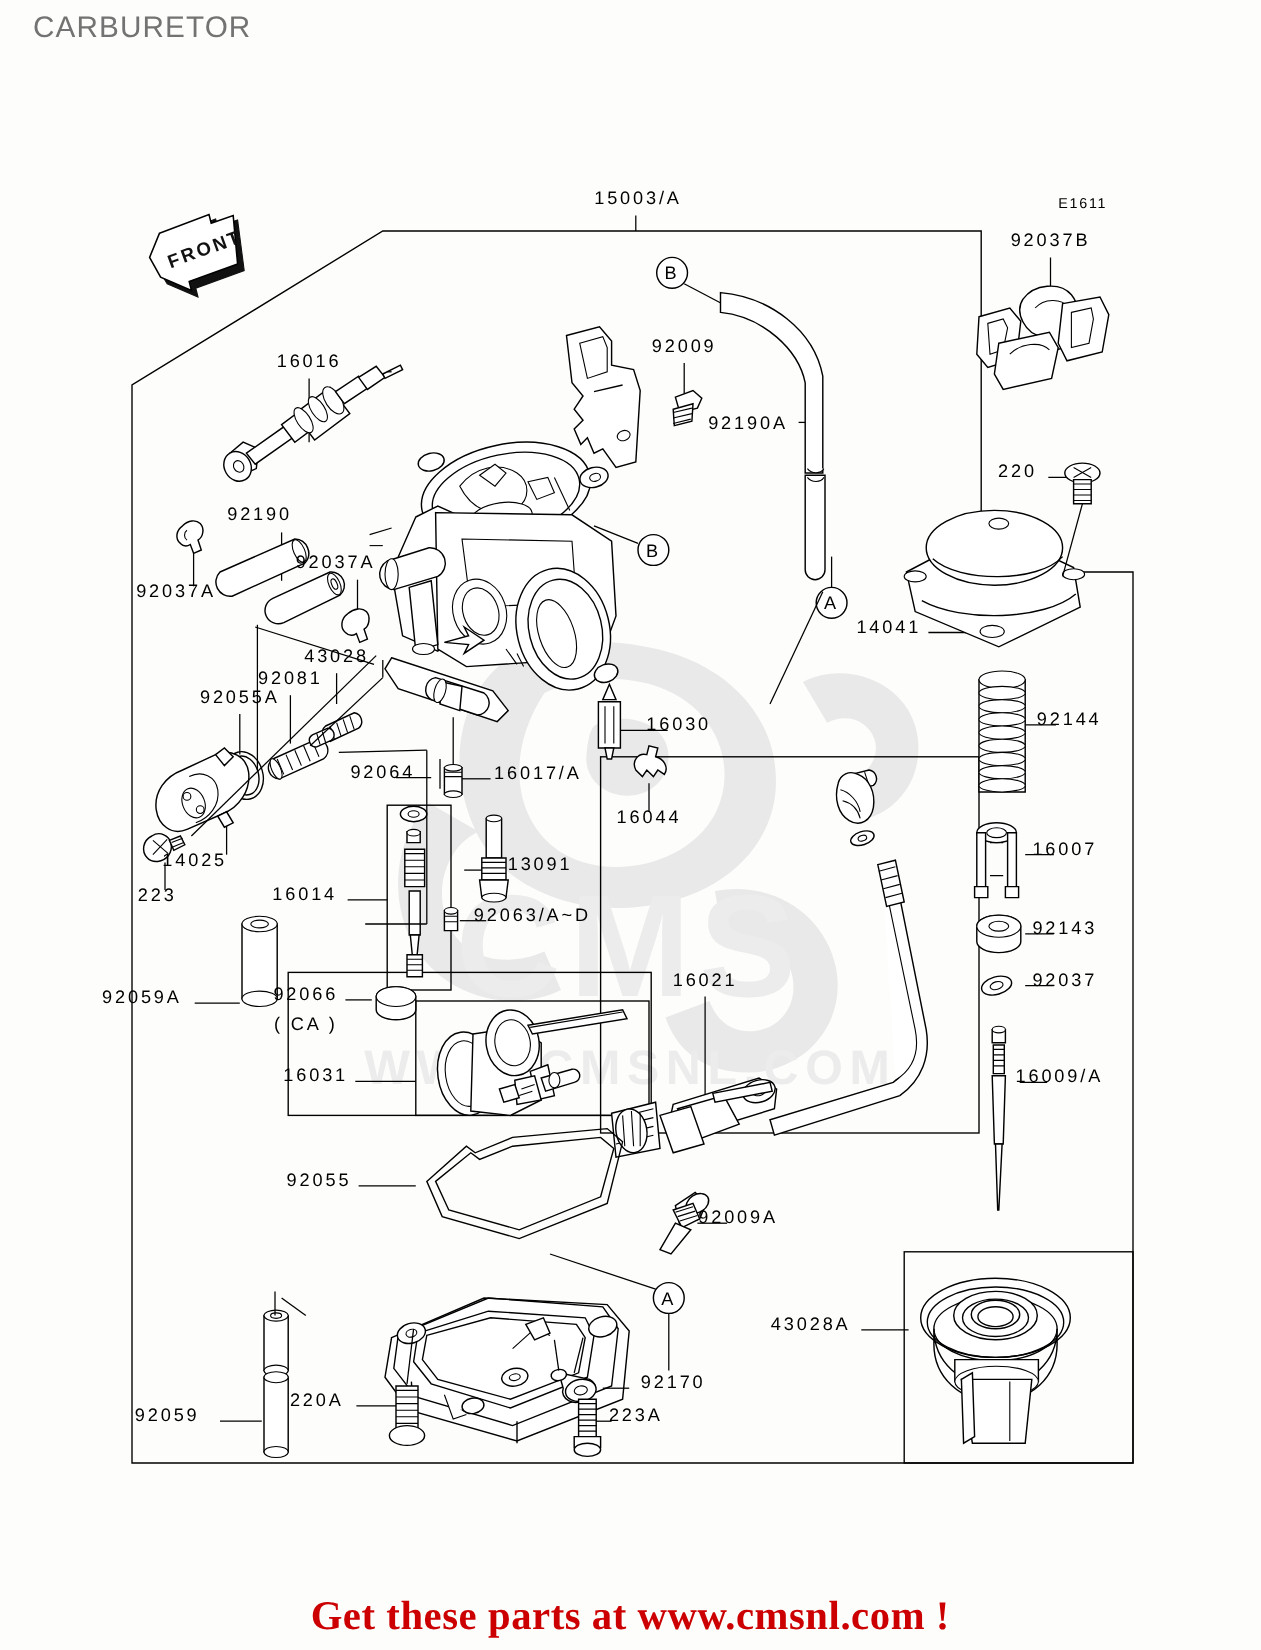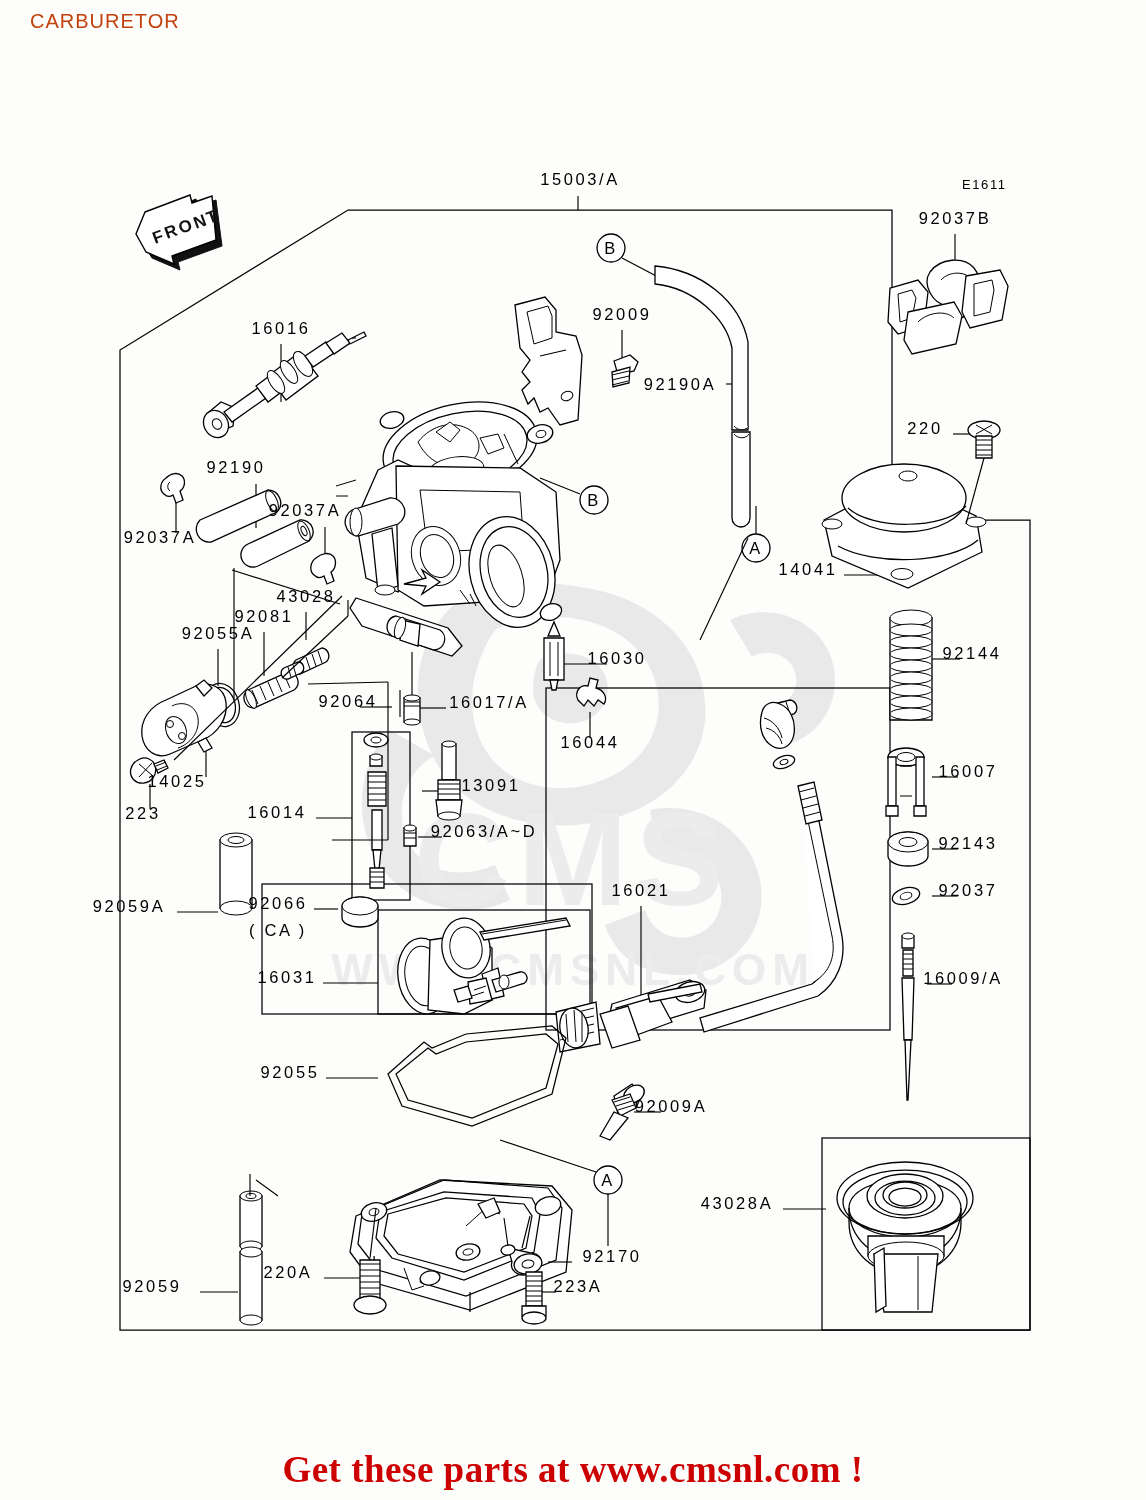--- a/index.html
+++ b/index.html
@@ -1,18 +1,18 @@
 <!DOCTYPE html>
 <html><head>
 <meta charset="utf-8">
 <title>CARBURETOR</title>
 <style>
   html,body{margin:0;padding:0;background:#fdfdfb;}
   body{width:1146px;height:1500px;font-family:"Liberation Sans",sans-serif;position:relative;overflow:hidden;}
-  #page-title{position:absolute;left:30px;top:10px;font-size:20px;color:#c2410c;letter-spacing:1px;font-weight:400;}
+  #page-title{position:absolute;left:30px;top:10px;font-size:27px;color:#737373;letter-spacing:1px;font-weight:400;}
   #diagram-wrap{position:absolute;left:0;top:0;width:1146px;height:1440px;}
   #footer{position:absolute;left:0;top:1448px;width:1146px;text-align:center;color:#cc0000;
           font-family:"Liberation Serif",serif;font-weight:bold;font-size:37px;letter-spacing:.5px;}
   svg{display:block;}
   .lbl{font-family:"Liberation Sans",sans-serif;font-size:16.5px;fill:#000;letter-spacing:2.6px;}
   .lbl-small{font-family:"Liberation Sans",sans-serif;font-size:13px;fill:#000;letter-spacing:1.6px;}
   .ln{stroke:#000;stroke-width:1.15;fill:none;}
   .part{stroke:#000;stroke-width:1.3;fill:#fff;}
   .part-thin{stroke:#000;stroke-width:1;fill:#fff;}
   .part-nofill{stroke:#000;stroke-width:1.25;fill:none;}

